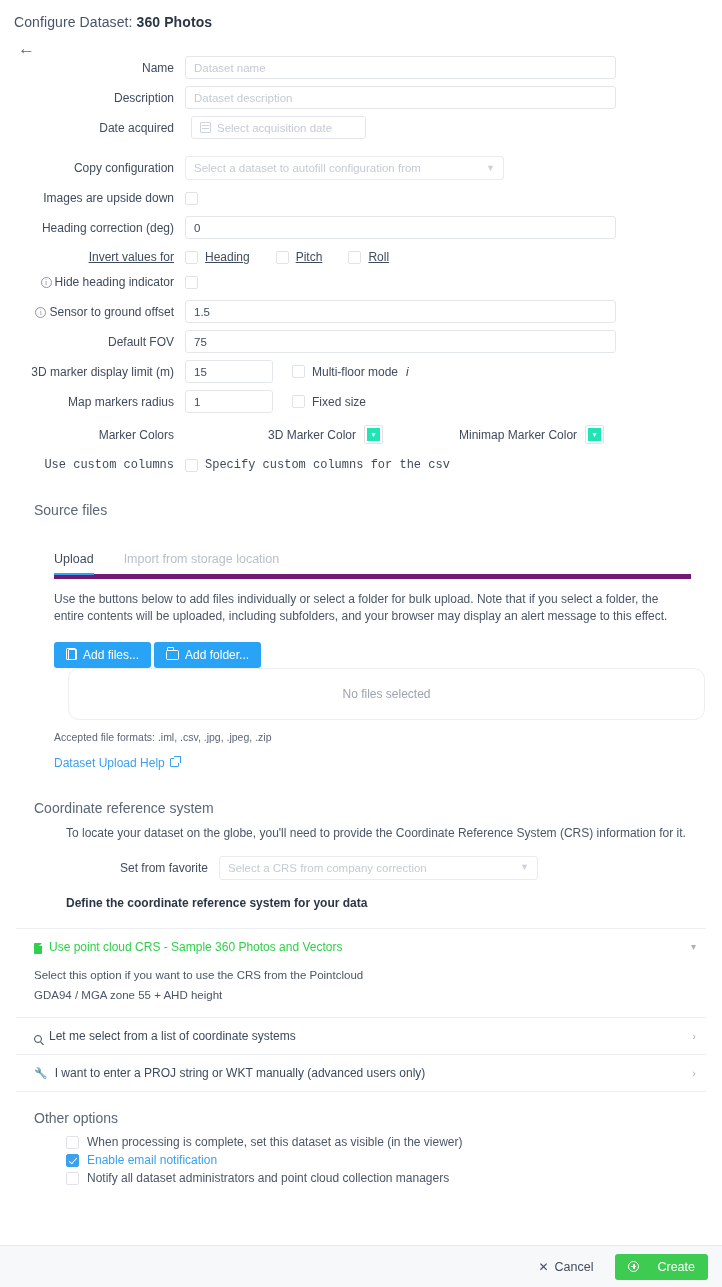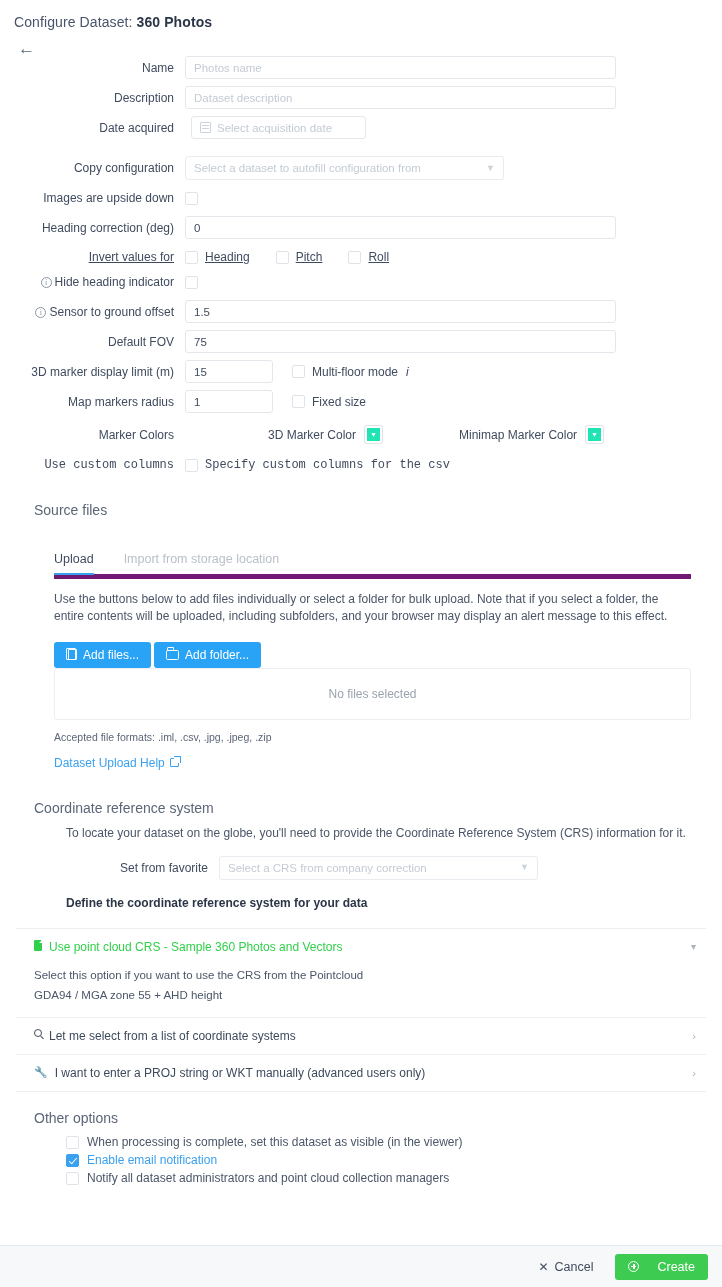--- a/index.html
+++ b/index.html
@@ -225,25 +225,25 @@
     padding: 0 12px;
     font-size: 12px;
     font-family: "Liberation Sans", sans-serif;
     display:inline-flex;
     align-items:center;
     gap:6px;
     cursor:pointer;
   }
 
   .files-box {
-    margin: 0 0 0 54px;
+    margin: 0 0 0 68px;
     width: 637px;
     height: 52px;
     border: 1px solid #eceef1;
-    border-radius: 3px;
+    border-radius: 11px;
     display:flex;
     align-items:center;
     justify-content:center;
     color:#9aa3af;
     font-size: 12px;
   }
   .accepted {
     margin: 11px 0 0 54px;
     font-size: 10.5px;
     color: #5b6677;
@@ -289,21 +289,21 @@
   .crs-opt {
     margin: 0 16px;
     border-top: 1px solid #eceef1;
     padding: 11px 10px 11px 18px;
     display:flex;
     align-items:center;
     justify-content:space-between;
     cursor:pointer;
   }
   .crs-opt-title {
-    display:flex; align-items:flex-start; gap:7px;
+    display:flex; align-items:flex-end; gap:7px;
     font-size: 12px;
   }
   .crs-green { color:#2fd04a; font-weight:400; }
   .doc-ico {
     width: 8px; height: 11px;
     background:#2fd04a;
     border-radius: 1px;
     display:inline-block;
     position:relative;
   }
@@ -442,21 +442,21 @@
 <div class="back-row">
   <span class="back-arrow">←</span>
 </div>
 
 
 <div class="form">
 
   <div class="row">
     <div class="lbl">Name</div>
     <div class="inp wide">
-      <span class="ph">Photos name</span>
+      <span class="ph">Dataset name</span>
     </div>
   </div>
 
   <div class="row">
     <div class="lbl">Description</div>
     <div class="inp wide">
       <span class="ph">Dataset description</span>
     </div>
   </div>
 

